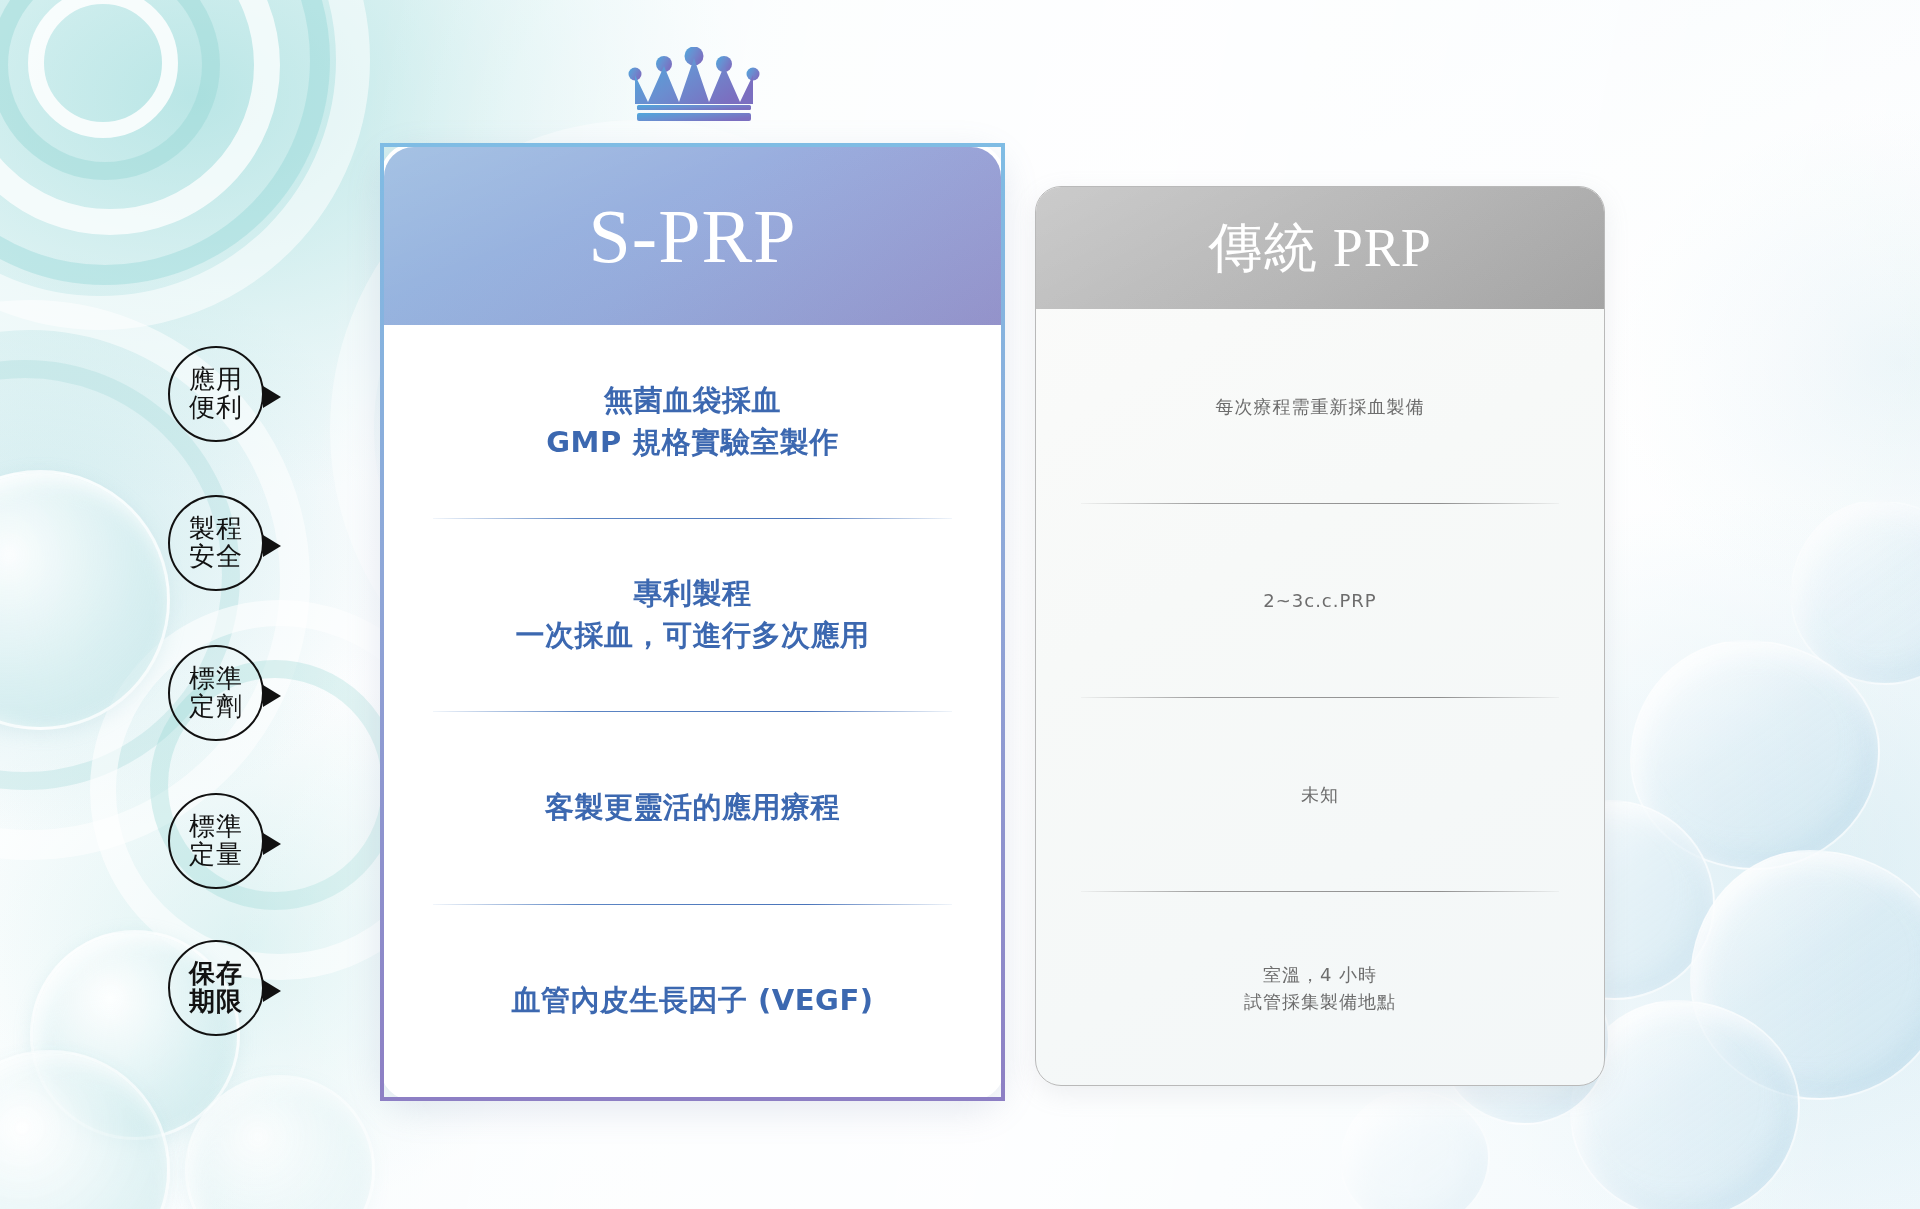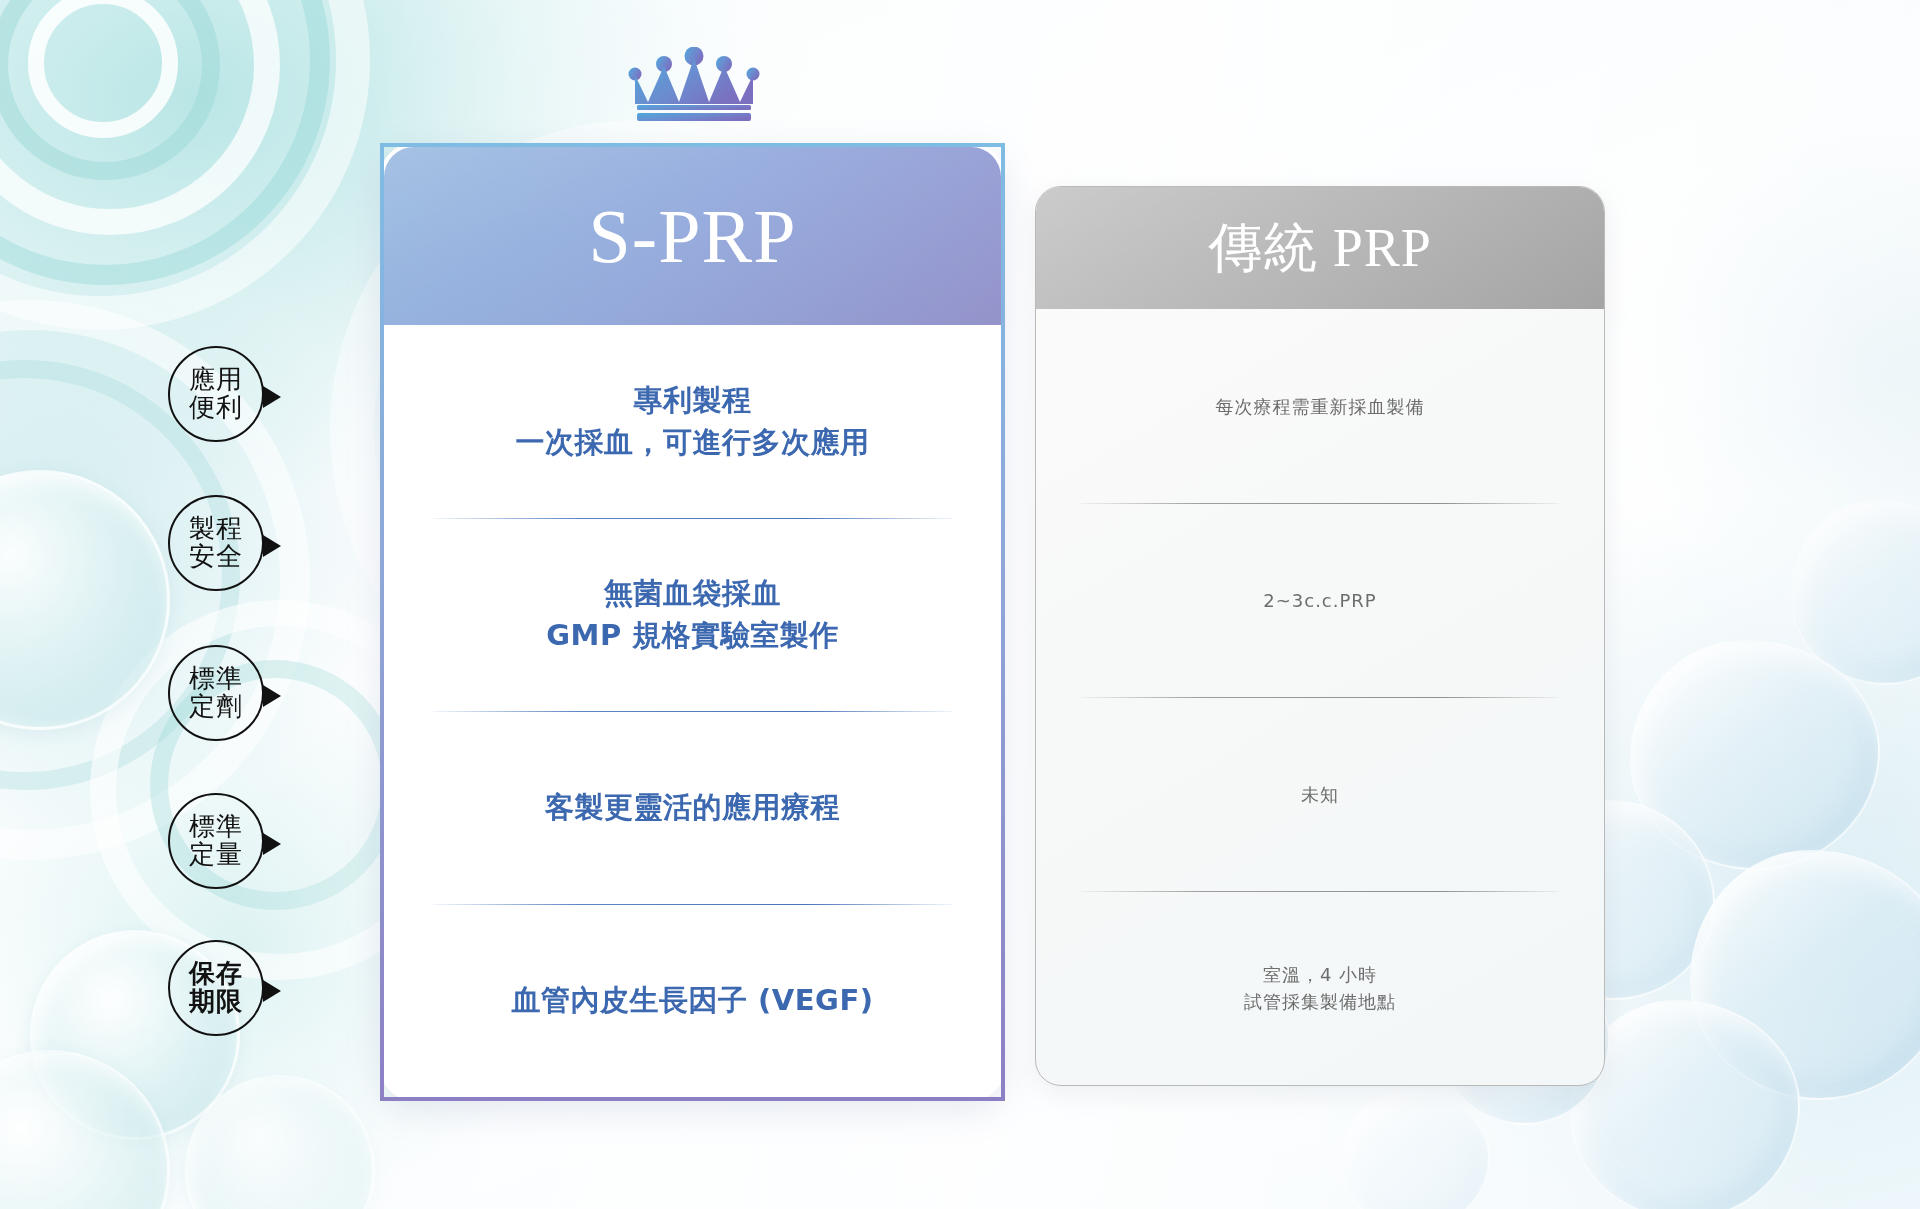--- a/index.html
+++ b/index.html
@@ -360,27 +360,27 @@
 
   <div id="cards">
 
     <div class="card" id="card-sprp">
       <div class="card-head">
         <span class="card-title-sprp">S-PRP</span>
       </div>
       <div class="card-body">
 
         <div class="row">
+          <div class="row-text">無菌血袋採血</div>
+          <div class="row-text">GMP 規格實驗室製作</div>
+        </div>
+
+        <div class="row">
           <div class="row-text">專利製程</div>
           <div class="row-text">一次採血，可進行多次應用</div>
-        </div>
-
-        <div class="row">
-          <div class="row-text">無菌血袋採血</div>
-          <div class="row-text">GMP 規格實驗室製作</div>
         </div>
 
         <div class="row">
           <div class="row-text">客製更靈活的應用療程</div>
         </div>
 
         <div class="row">
           <div class="row-text">血管內皮生長因子 (VEGF)</div>
         </div>
 

